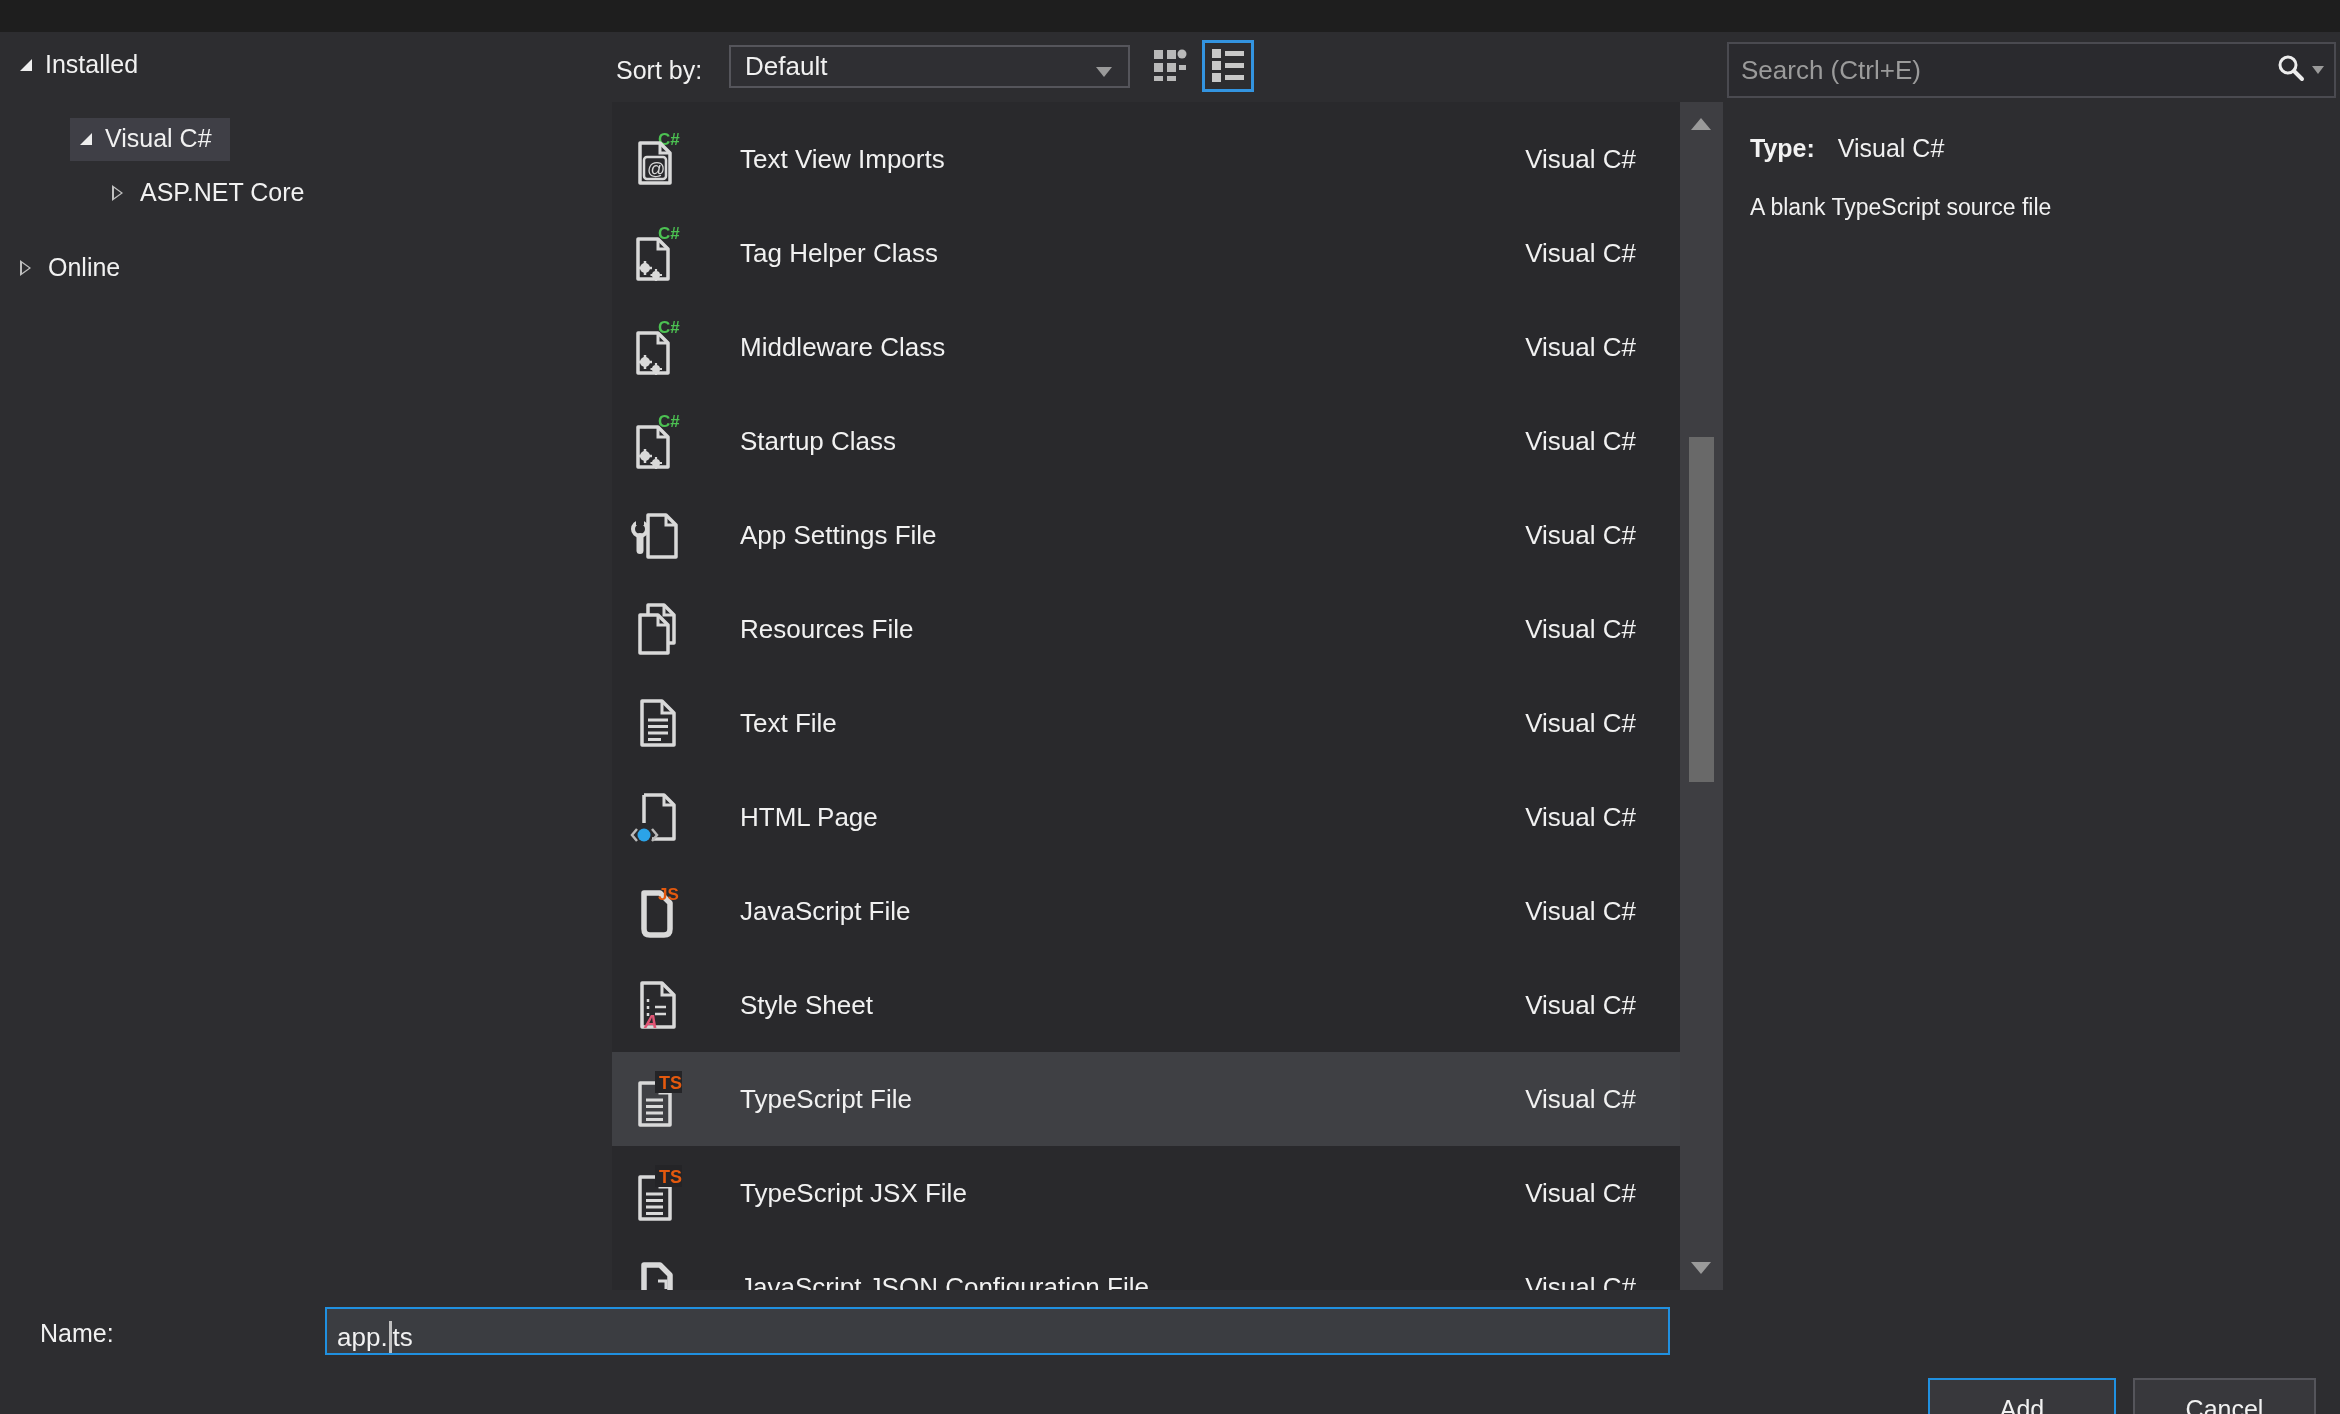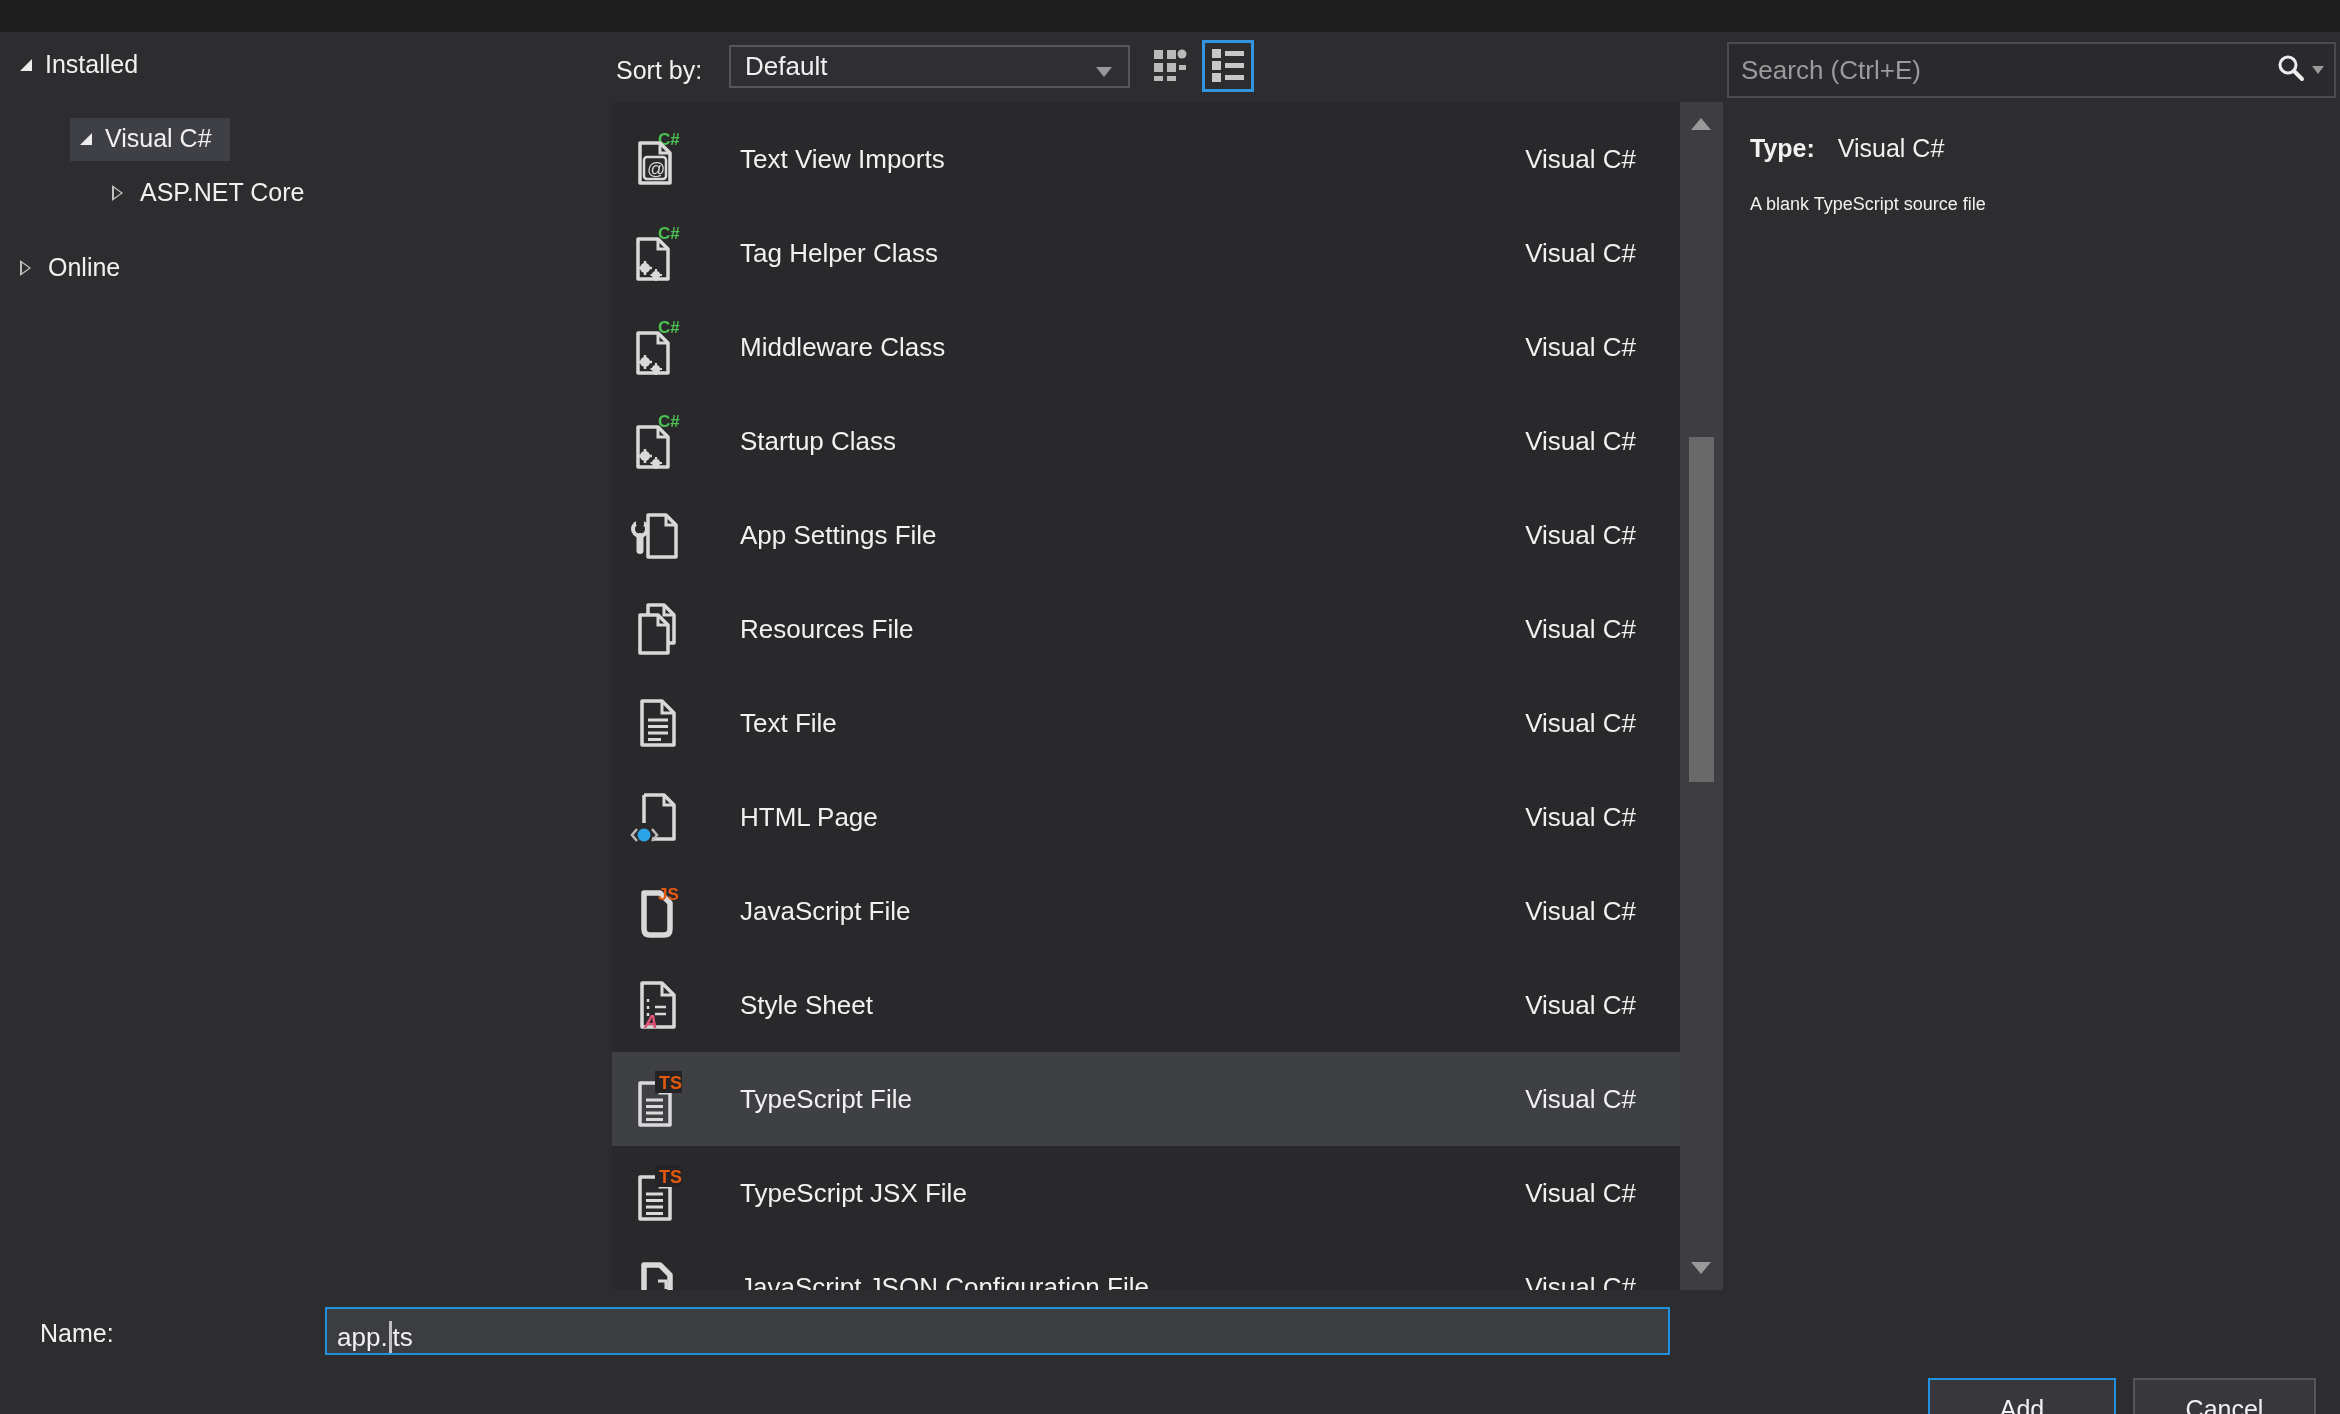--- a/index.html
+++ b/index.html
@@ -48,21 +48,21 @@
   #search-box{position:absolute;left:1727px;top:10px;width:609px;height:56px;background:#2a2a2e;
               border:2px solid #4a4a50;box-sizing:border-box;display:flex;align-items:center;}
   #search-input{flex:1;min-width:0;background:transparent;border:none;outline:none;color:#ef4444;
                 font-size:26px;padding-left:12px;font-family:"Liberation Sans",sans-serif;}
   #search-input::placeholder{color:#9b9b9b;opacity:1;}
   #search-mag{flex:none;margin-right:6px;}
   #search-dd{flex:none;width:0;height:0;border-left:6px solid transparent;border-right:6px solid transparent;
              border-top:8px solid #9a9a9a;margin-right:10px;}
   #type-row{position:absolute;left:1750px;top:102px;font-size:25px;}
   #type-row .b{font-weight:bold;margin-right:16px;}
-  #desc{position:absolute;left:1750px;top:162px;font-size:18px;}
+  #desc{position:absolute;left:1750px;top:162px;font-size:23px;}
 
   
   #name-label{position:absolute;left:40px;top:1287px;font-size:25px;}
   #name-input{position:absolute;left:325px;top:1275px;width:1345px;height:48px;background:#3b3d41;
               border:2px solid #2090e0;box-sizing:border-box;display:flex;align-items:flex-end;
               font-size:26px;padding-left:10px;}
   .caret{width:3px;height:32px;background:#c0c0c0;display:inline-block;margin:0 1px;}
   .btn{position:absolute;top:1346px;height:62px;background:#38383c;display:flex;align-items:center;
        justify-content:center;font-size:25px;box-sizing:border-box;cursor:default;}
   #add-btn{left:1928px;width:188px;border:2px solid #2090e0;}

